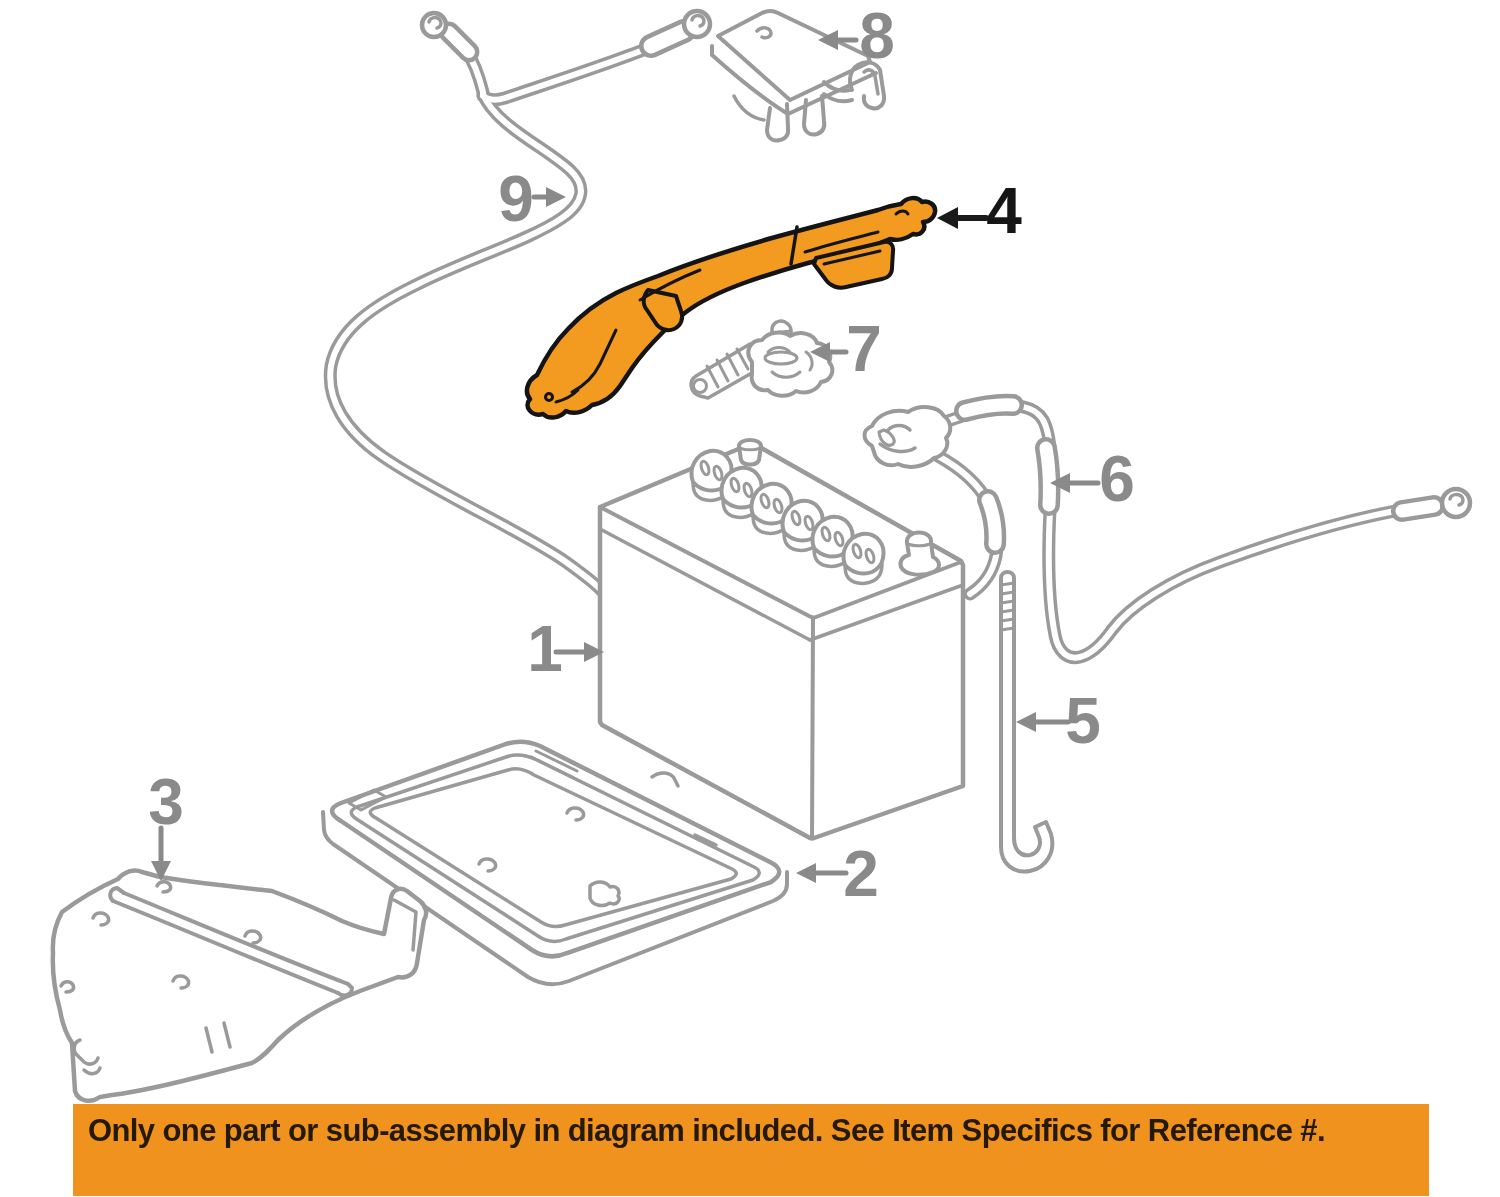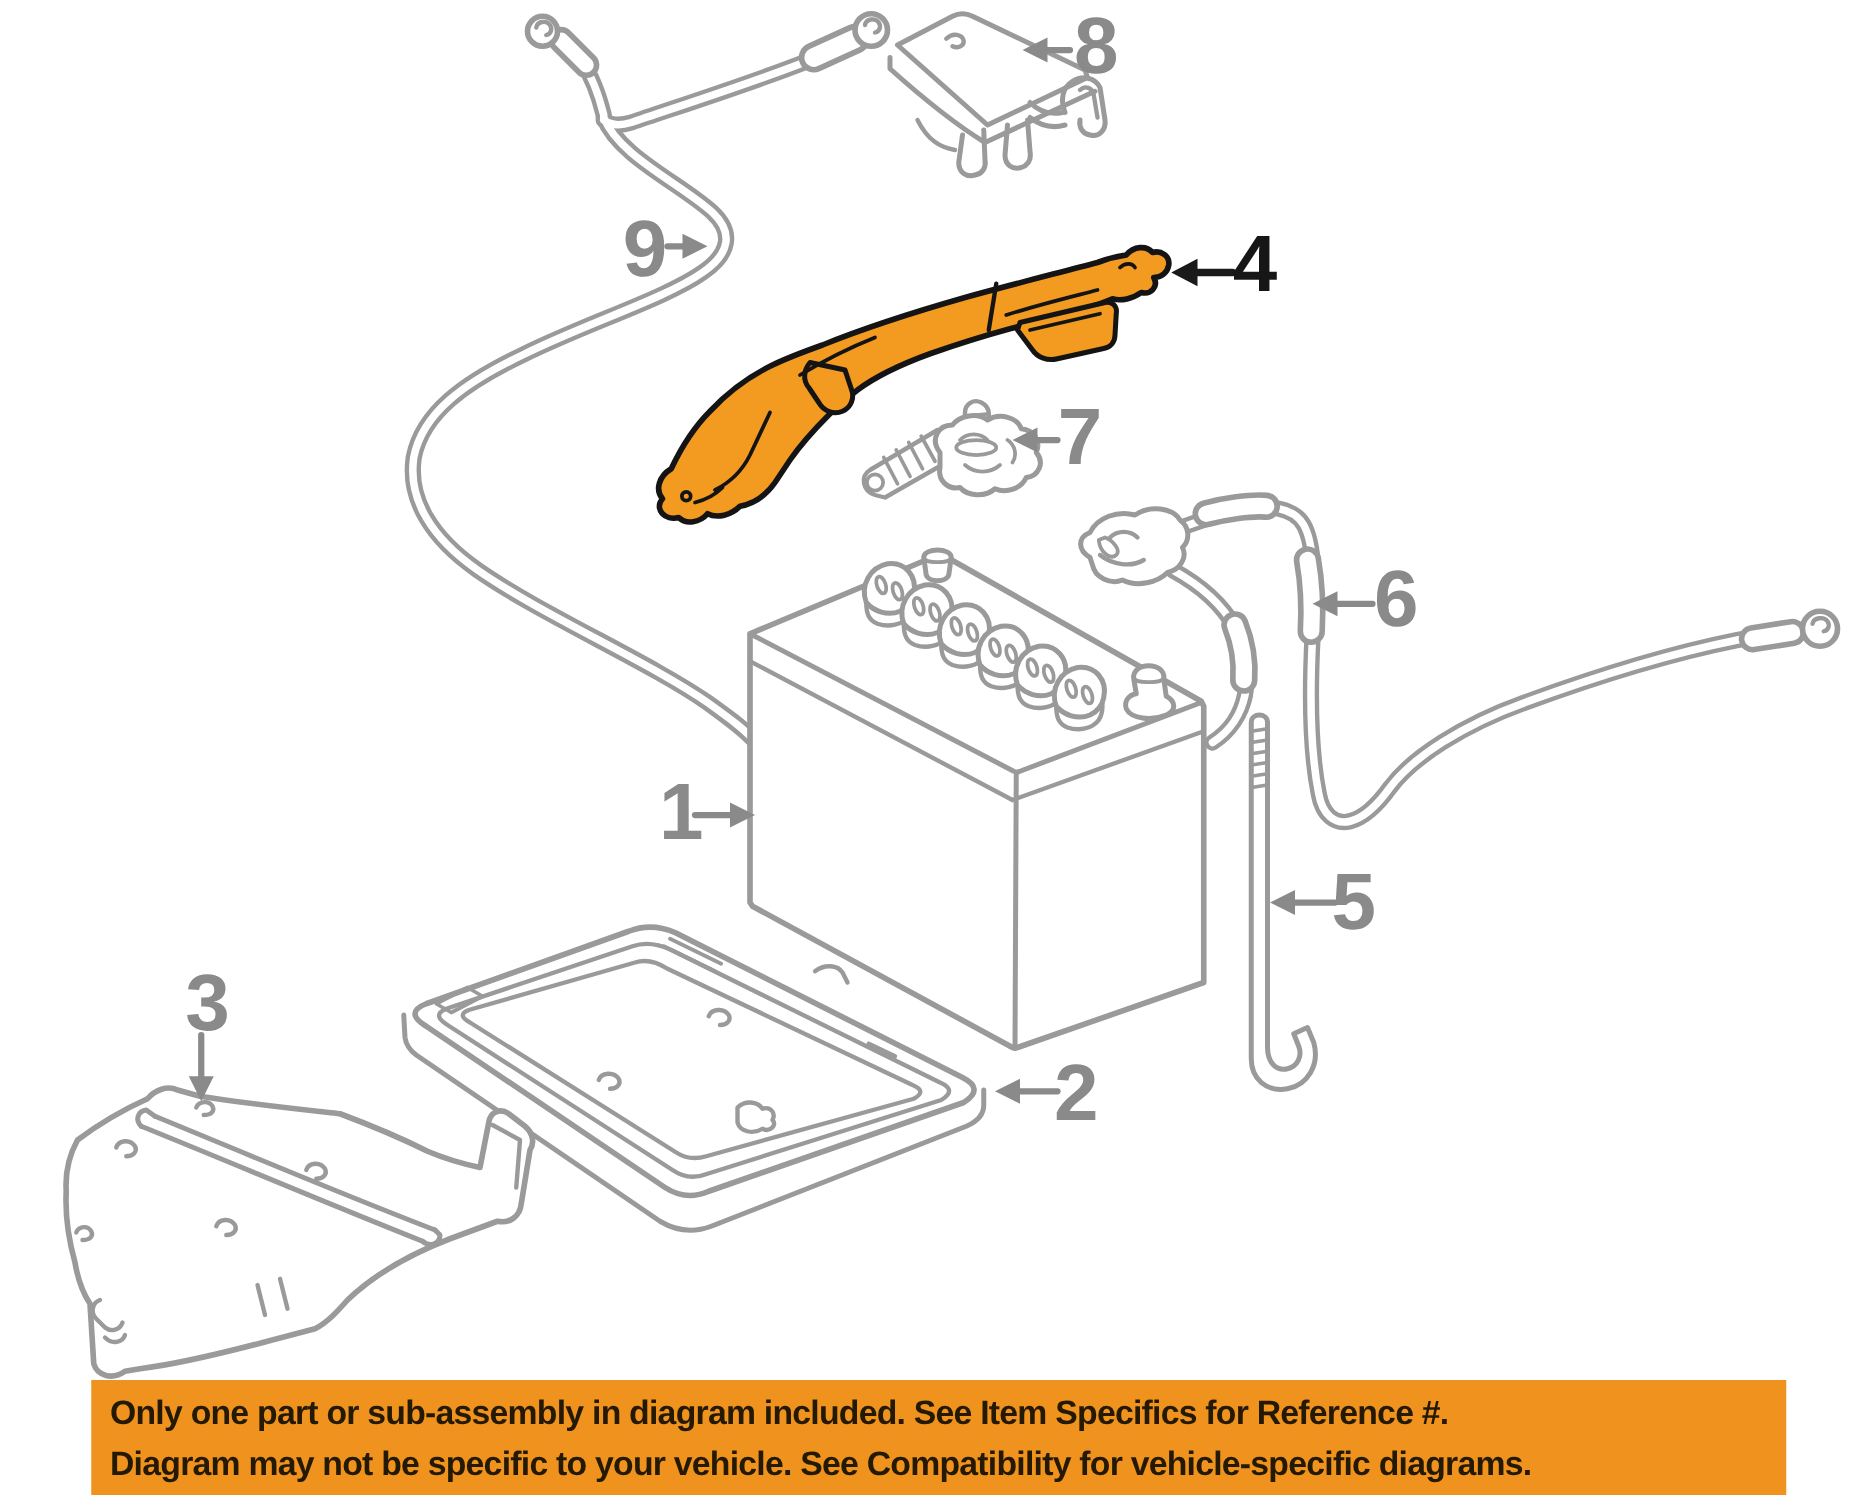--- a/index.html
+++ b/index.html
@@ -11,21 +11,21 @@
   .callout {
     position:absolute; transform:translate(-50%,-50%);
     font:700 64px "Liberation Sans", sans-serif;
     color:#8a8a8a; line-height:1; user-select:none;
   }
   .callout.black { color:#161616; }
   .banner {
     position:absolute; left:73px; top:1104px; width:1356px; height:92px;
     background:#F0921E; color:#241903;
     font-family:"Liberation Sans", sans-serif; font-weight:700;
-    font-size:27px; letter-spacing:-0.6px; line-height:41px;
+    font-size:31px; letter-spacing:-0.6px; line-height:41px;
     padding-top:6px; box-sizing:border-box; white-space:nowrap;
   }
   .banner div { padding-left:15px; }
 </style>
 </head>
 <body>
 
 <div class="stage">
 
 <svg width="1500" height="1197" viewBox="0 0 1500 1197">
@@ -217,16 +217,15 @@
 <div class="callout" style="left:166px; top:802px;">3</div>
 <div class="callout black" style="left:1004px; top:211px;">4</div>
 <div class="callout" style="left:1083px; top:721px;">5</div>
 <div class="callout" style="left:1117px; top:479px;">6</div>
 <div class="callout" style="left:864px; top:349px;">7</div>
 <div class="callout" style="left:877px; top:36px;">8</div>
 <div class="callout" style="left:516px; top:199px;">9</div>
 
 <div class="banner">
   <div>Only one part or sub-assembly in diagram included. See Item Specifics for Reference #.</div>
-  <div>Diagram may not be specific to your vehicle. See Compatibility for vehicle-specific diagrams.</div>
 </div>
 
 </div>
 
 </body></html>

